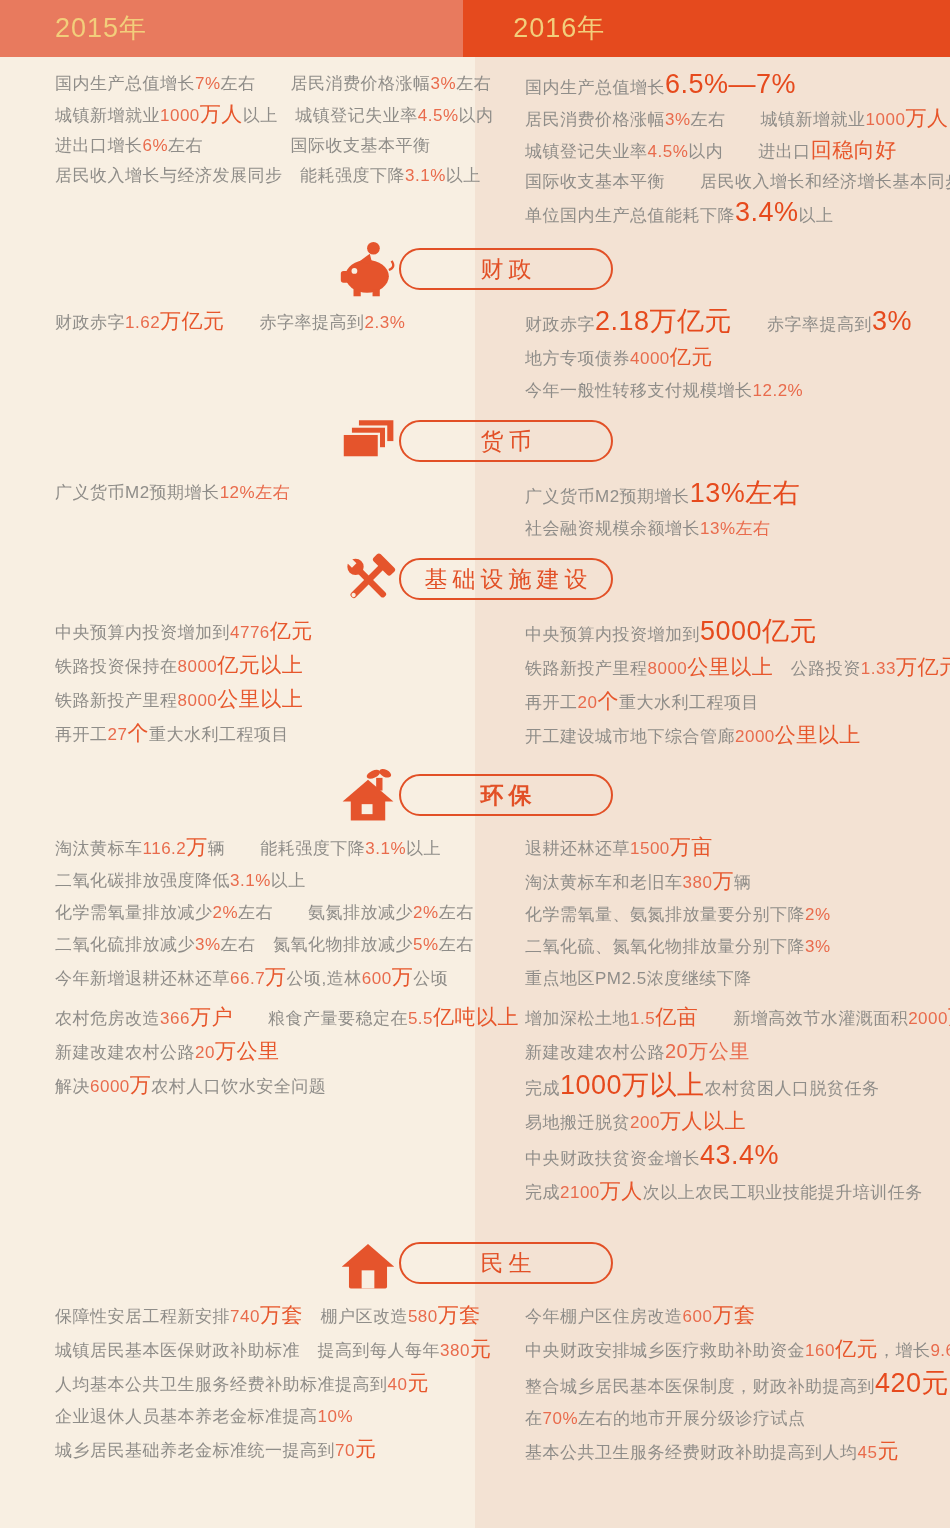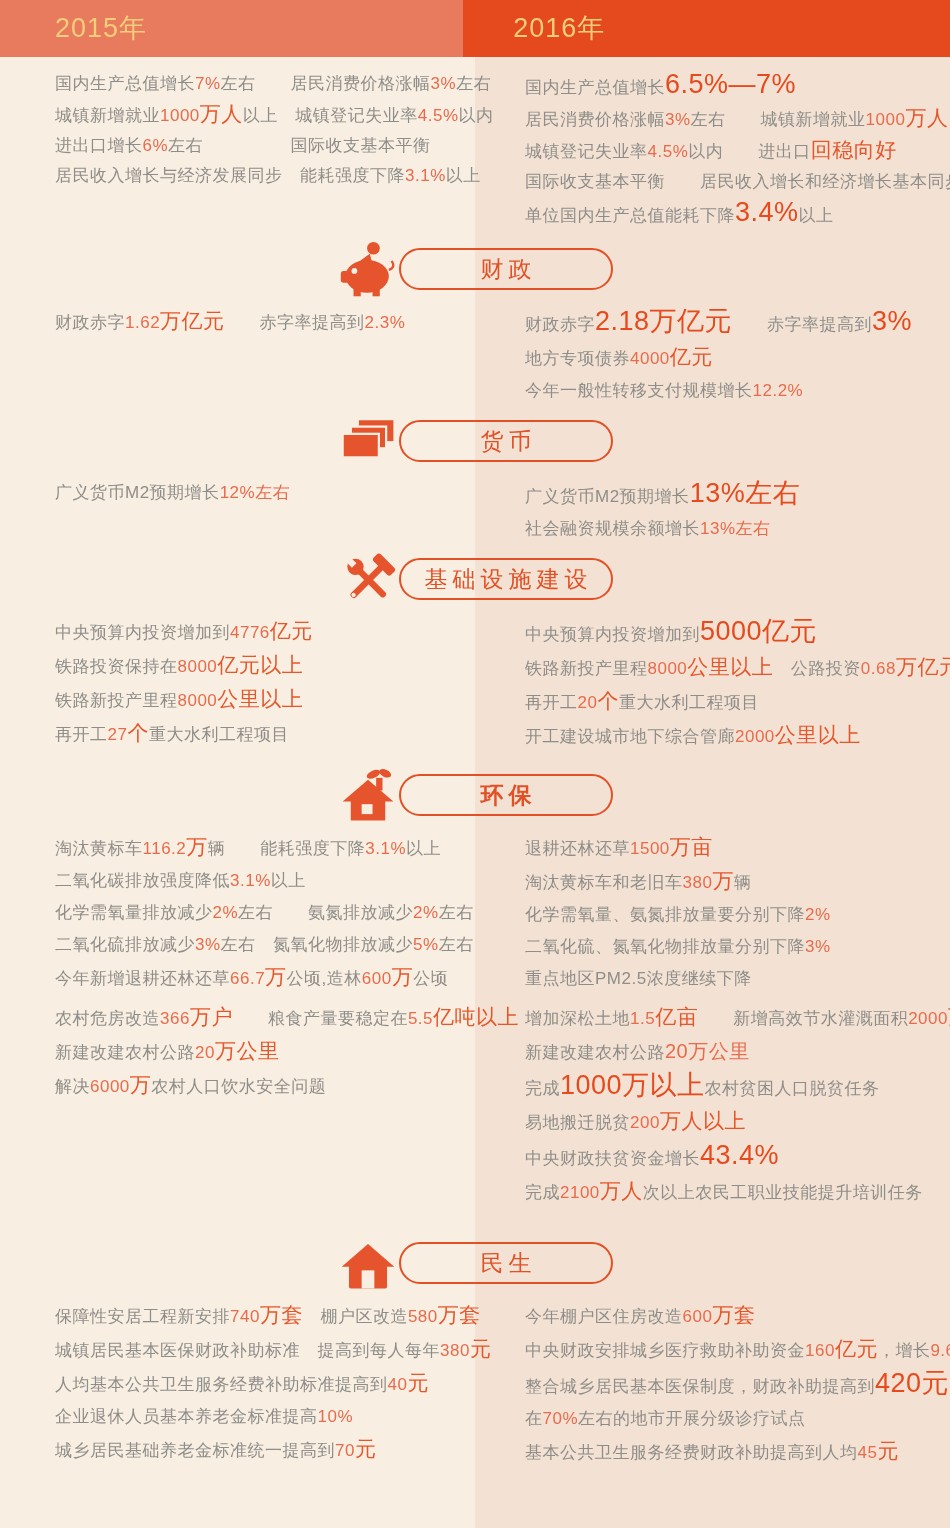--- a/index.html
+++ b/index.html
@@ -145,21 +145,21 @@
     </div>
     <div class="row content">
       <div class="col-l">
             <div class="line"><span class="seg-g">中央预算内投资增加到</span><span class="seg-r">4776</span><span class="seg-m">亿元</span></div>
             <div class="line"><span class="seg-g">铁路投资保持在</span><span class="seg-r">8000</span><span class="seg-m">亿元以上</span></div>
             <div class="line"><span class="seg-g">铁路新投产里程</span><span class="seg-r">8000</span><span class="seg-m">公里以上</span></div>
             <div class="line"><span class="seg-g">再开工</span><span class="seg-r">27</span><span class="seg-m">个</span><span class="seg-g">重大水利工程项目</span></div>
           </div>
       <div class="col-r">
             <div class="line"><span class="seg-g">中央预算内投资增加到</span><span class="seg-b">5000亿元</span></div>
-            <div class="line"><span class="seg-g">铁路新投产里程</span><span class="seg-r">8000</span><span class="seg-m">公里以上</span><span class="seg-g">　</span><span class="seg-g">公路投资</span><span class="seg-r">0.68</span><span class="seg-m">万亿元</span></div>
+            <div class="line"><span class="seg-g">铁路新投产里程</span><span class="seg-r">8000</span><span class="seg-m">公里以上</span><span class="seg-g">　</span><span class="seg-g">公路投资</span><span class="seg-r">1.33</span><span class="seg-m">万亿元</span></div>
             <div class="line"><span class="seg-g">再开工</span><span class="seg-r">20</span><span class="seg-m">个</span><span class="seg-g">重大水利工程项目</span></div>
             <div class="line"><span class="seg-g">开工建设城市地下综合管廊</span><span class="seg-r">2000</span><span class="seg-m">公里以上</span></div>
           </div>
     </div>
   </div>
 
   <div class="section">
     <div class="trow">
       <span class="icon-slot">
             <svg width="58" height="58" viewBox="0 0 64 64" fill="#E5542C" xmlns="http://www.w3.org/2000/svg">

